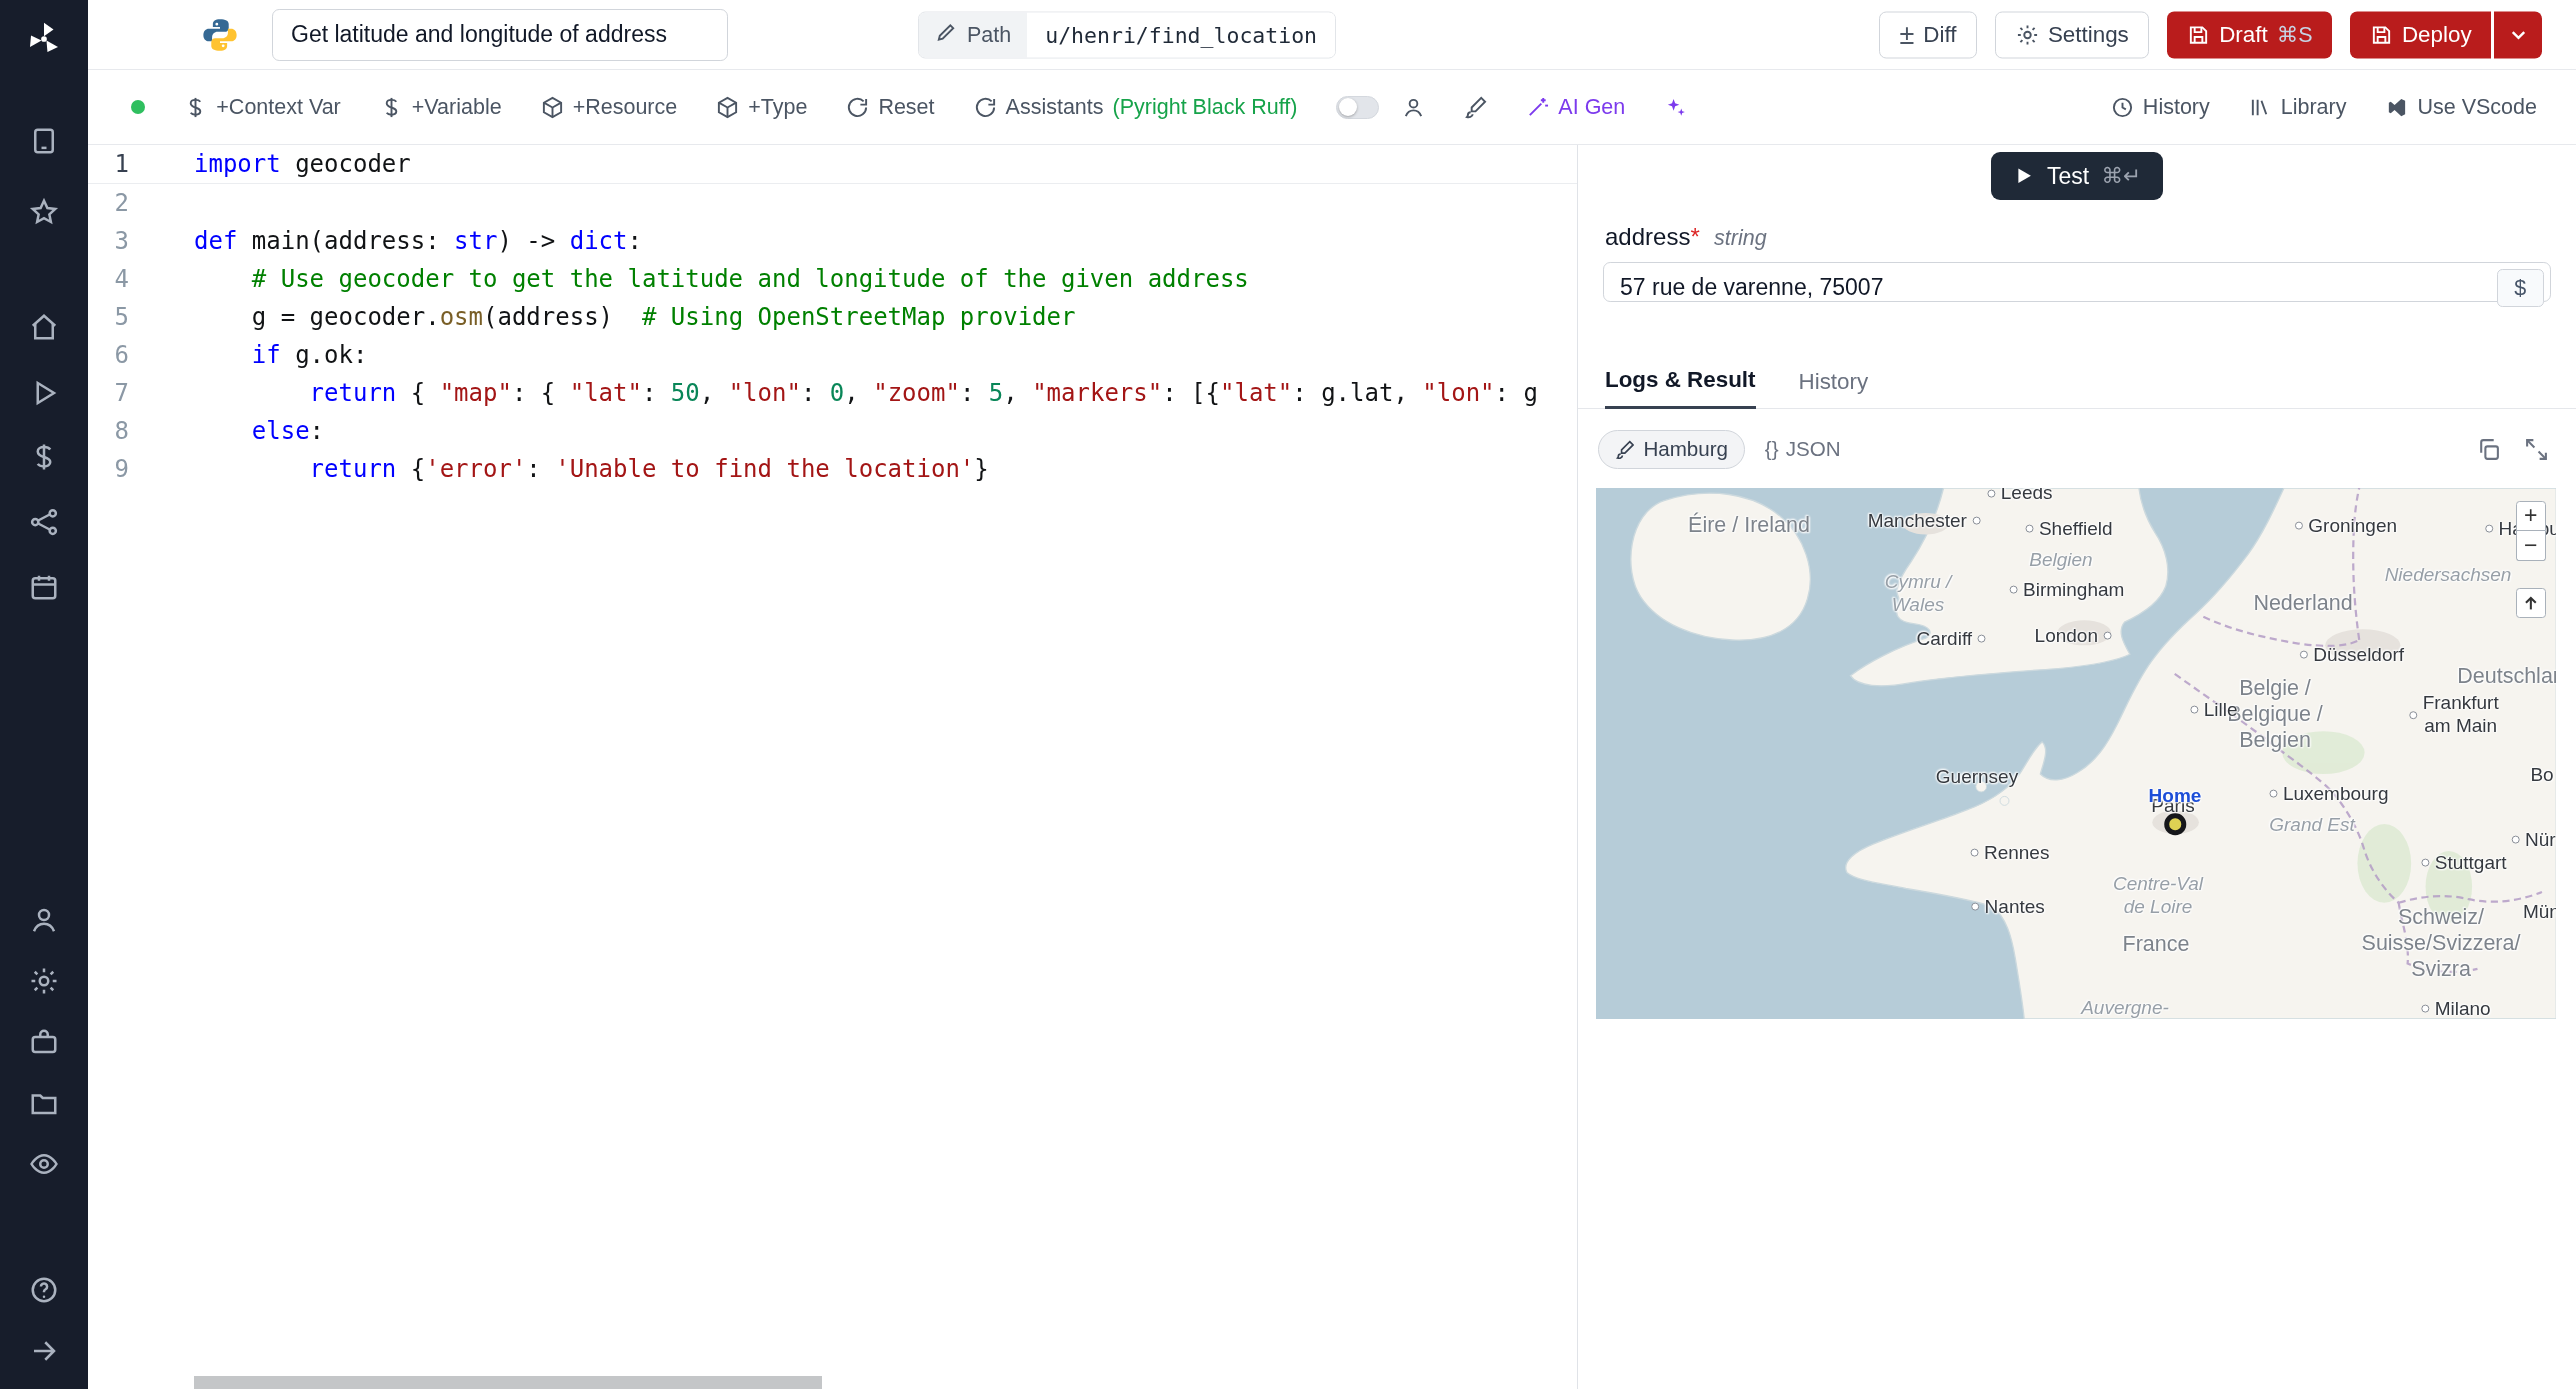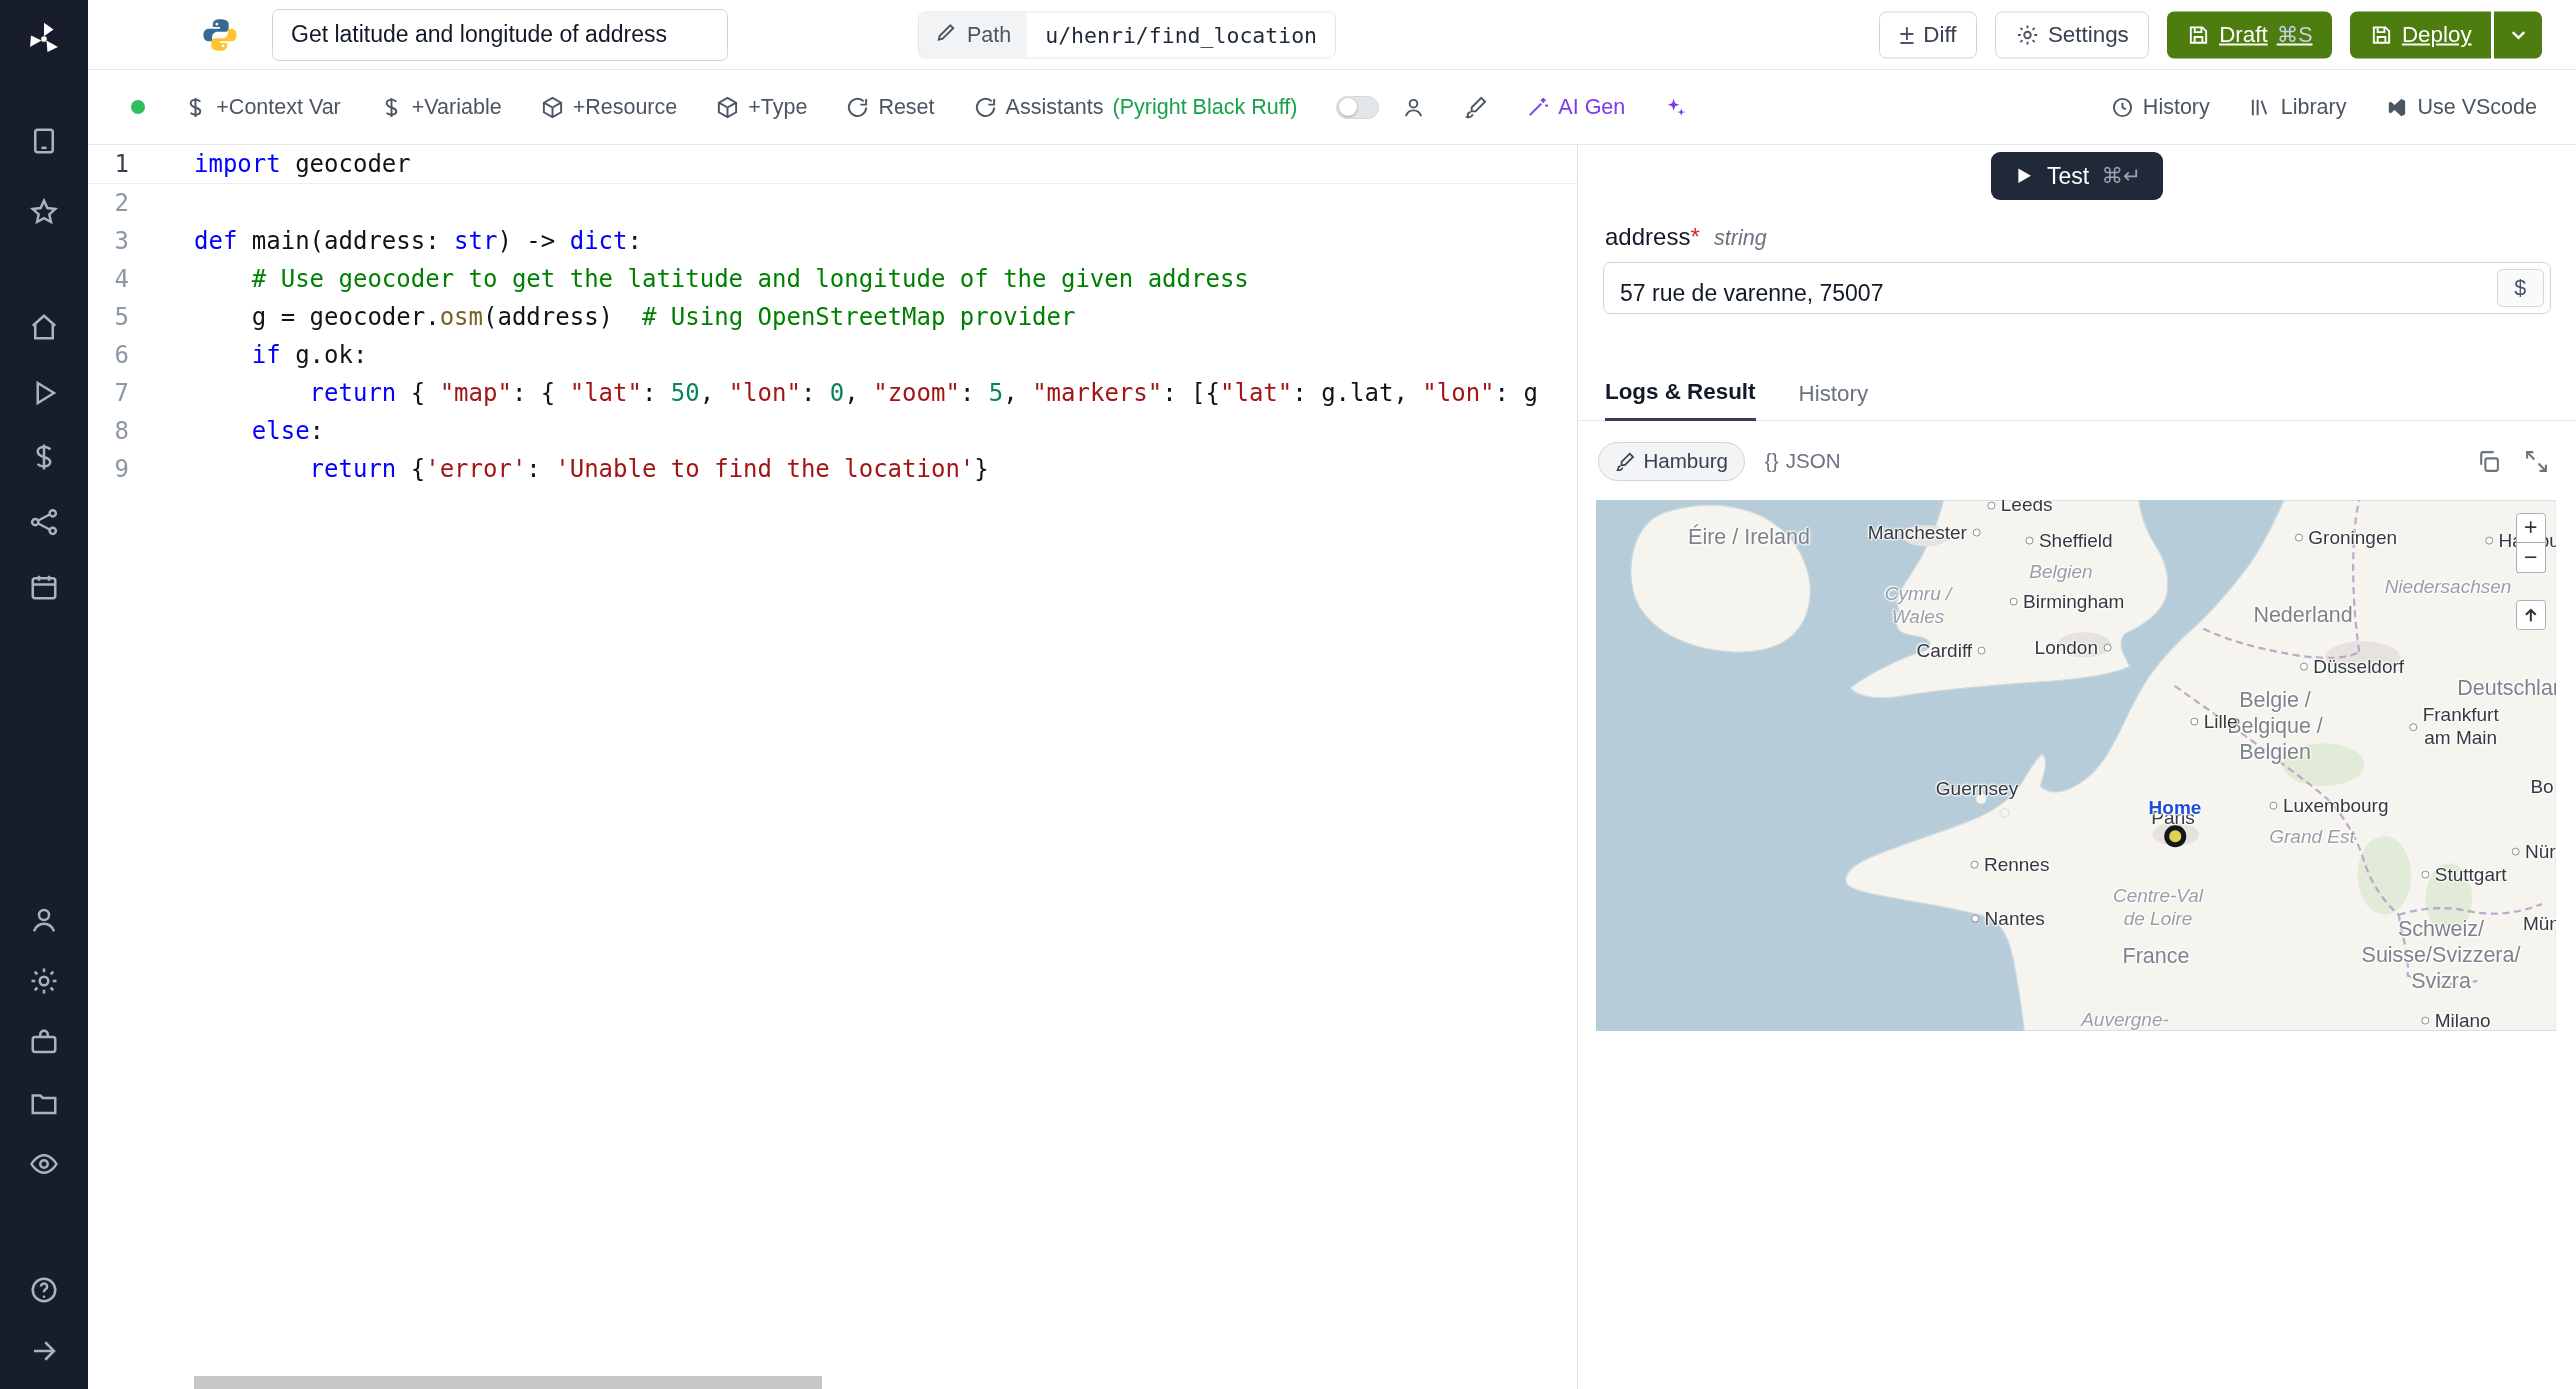--- a/index.html
+++ b/index.html
@@ -27,21 +27,21 @@
   .title-input { left:184px; width:456px; height:52px; border:0.9px solid #d1d5db; border-radius:7.2px;
     font-size:23px; padding:0 18px; color:#111827; font-family:inherit; outline:none; }
   .path-ctl { left:830px; height:47px; display:flex; align-items:stretch; border:0.9px solid #e2e5e9; border-radius:7.2px; overflow:hidden; cursor:pointer; }
   .path-left { background:#f1f3f5; display:flex; align-items:center; gap:9px; padding:0 16px; color:#4b5563; font-size:21.5px; }
   .path-left svg { width:23px; height:23px; }
   .path-right { display:flex; align-items:center; padding:0 18px; font-family:"DejaVu Sans Mono", monospace; font-size:21.5px; color:#1f2937; background:#fff; }
   .tb-right { right:34px; display:flex; gap:18px; align-items:center; }
   .btn { height:47px; display:inline-flex; align-items:center; gap:9px; border-radius:7.2px; font-size:22.4px; cursor:pointer; }
   .btn svg { width:23px; height:23px; }
   .btn-light { background:#fff; border:0.9px solid #d1d5db; color:#374151; padding:0 19.7px; }
-  .btn-dark { background:#4d7c0f; border:none; color:#fff; padding:0 19.7px;text-decoration:underline; }
+  .btn-dark { background:#b91c1c; border:none; color:#fff; padding:0 19.7px; }
   .btn-dark .kbd { color:#c7d2e3; }
   .pm-glyph { font-size:27px; line-height:1; color:#4b5563; }
   .btn-group { display:flex; gap:2.7px; }
   .btn-group .btn-dark:first-child { border-radius:7.2px 0 0 7.2px; }
   .btn-group .chev { border-radius:0 7.2px 7.2px 0; padding:0 12.5px; }
 
   
   .toolbar { height:75px; flex:none; display:flex; align-items:center; background:#fff; border-bottom:0.9px solid #e7e9ed; padding:0 39px 0 43px; gap:39px; white-space:nowrap; }
   .ti { display:inline-flex; align-items:center; gap:9px; color:#4b5563; font-size:21.5px; cursor:pointer; flex:none; }
   .ti svg { width:23px; height:23px; }
@@ -71,21 +71,21 @@
   .test-row { display:flex; justify-content:center; margin-top:7.2px; }
   .test-btn { height:48px; background:#1f2937; color:#fff; border:none; border-radius:9px;
     display:inline-flex; align-items:center; gap:12.5px; padding:0 21.5px; font-size:23px; font-family:inherit; cursor:pointer; }
   .test-btn svg { width:21.5px; height:21.5px; }
   .kbd { font-size:21.5px; color:#9ca3af; }
   .addr-row { margin:23px 0 0 27px; display:flex; align-items:baseline; gap:14.3px; }
   .addr-name { font-weight:400; font-size:24px; color:#111827; }
   .req { color:#dc2626; }
   .addr-type { font-style:italic; color:#6b7280; font-size:21.5px; }
   .addr-wrap { margin:10.7px 25px 0 25px; position:relative; }
-  .addr-input { width:100%; height:52px; border:0.9px solid #d1d5db; border-radius:7.2px; font-size:23px;
+  .addr-input { width:100%; height:40px; border:0.9px solid #d1d5db; border-radius:7.2px; font-size:23px;
     padding:12px 75px 0 16px; color:#111827; font-family:inherit; outline:none; }
   .dollar-btn { position:absolute; right:7.2px; top:7.2px; width:47px; height:38px; border:0.9px solid #d1d5db;
     background:#f8fafc; border-radius:5.4px; display:flex; align-items:center; justify-content:center;
     font-size:21.5px; color:#475569; cursor:pointer; }
   .tabs { display:flex; gap:43px; padding:0 27px; margin-top:57px; border-bottom:0.9px solid #e5e7eb; height:50px; align-items:flex-end; }
   .tab { font-size:22.4px; color:#6b7280; padding-bottom:12.5px; cursor:pointer; }
   .tab.active { color:#111827; font-weight:700; border-bottom:3.6px solid #374151; margin-bottom:-0.9px; }
   .result-bar { display:flex; align-items:center; margin:21.5px 27px 0 19.7px; gap:19.7px; height:38px; }
   .pill { display:inline-flex; align-items:center; gap:9px; border:0.9px solid #d1d5db; background:#f3f4f6;
     border-radius:894px; padding:6.3px 16px; font-size:20.6px; color:#374151; cursor:pointer; }

